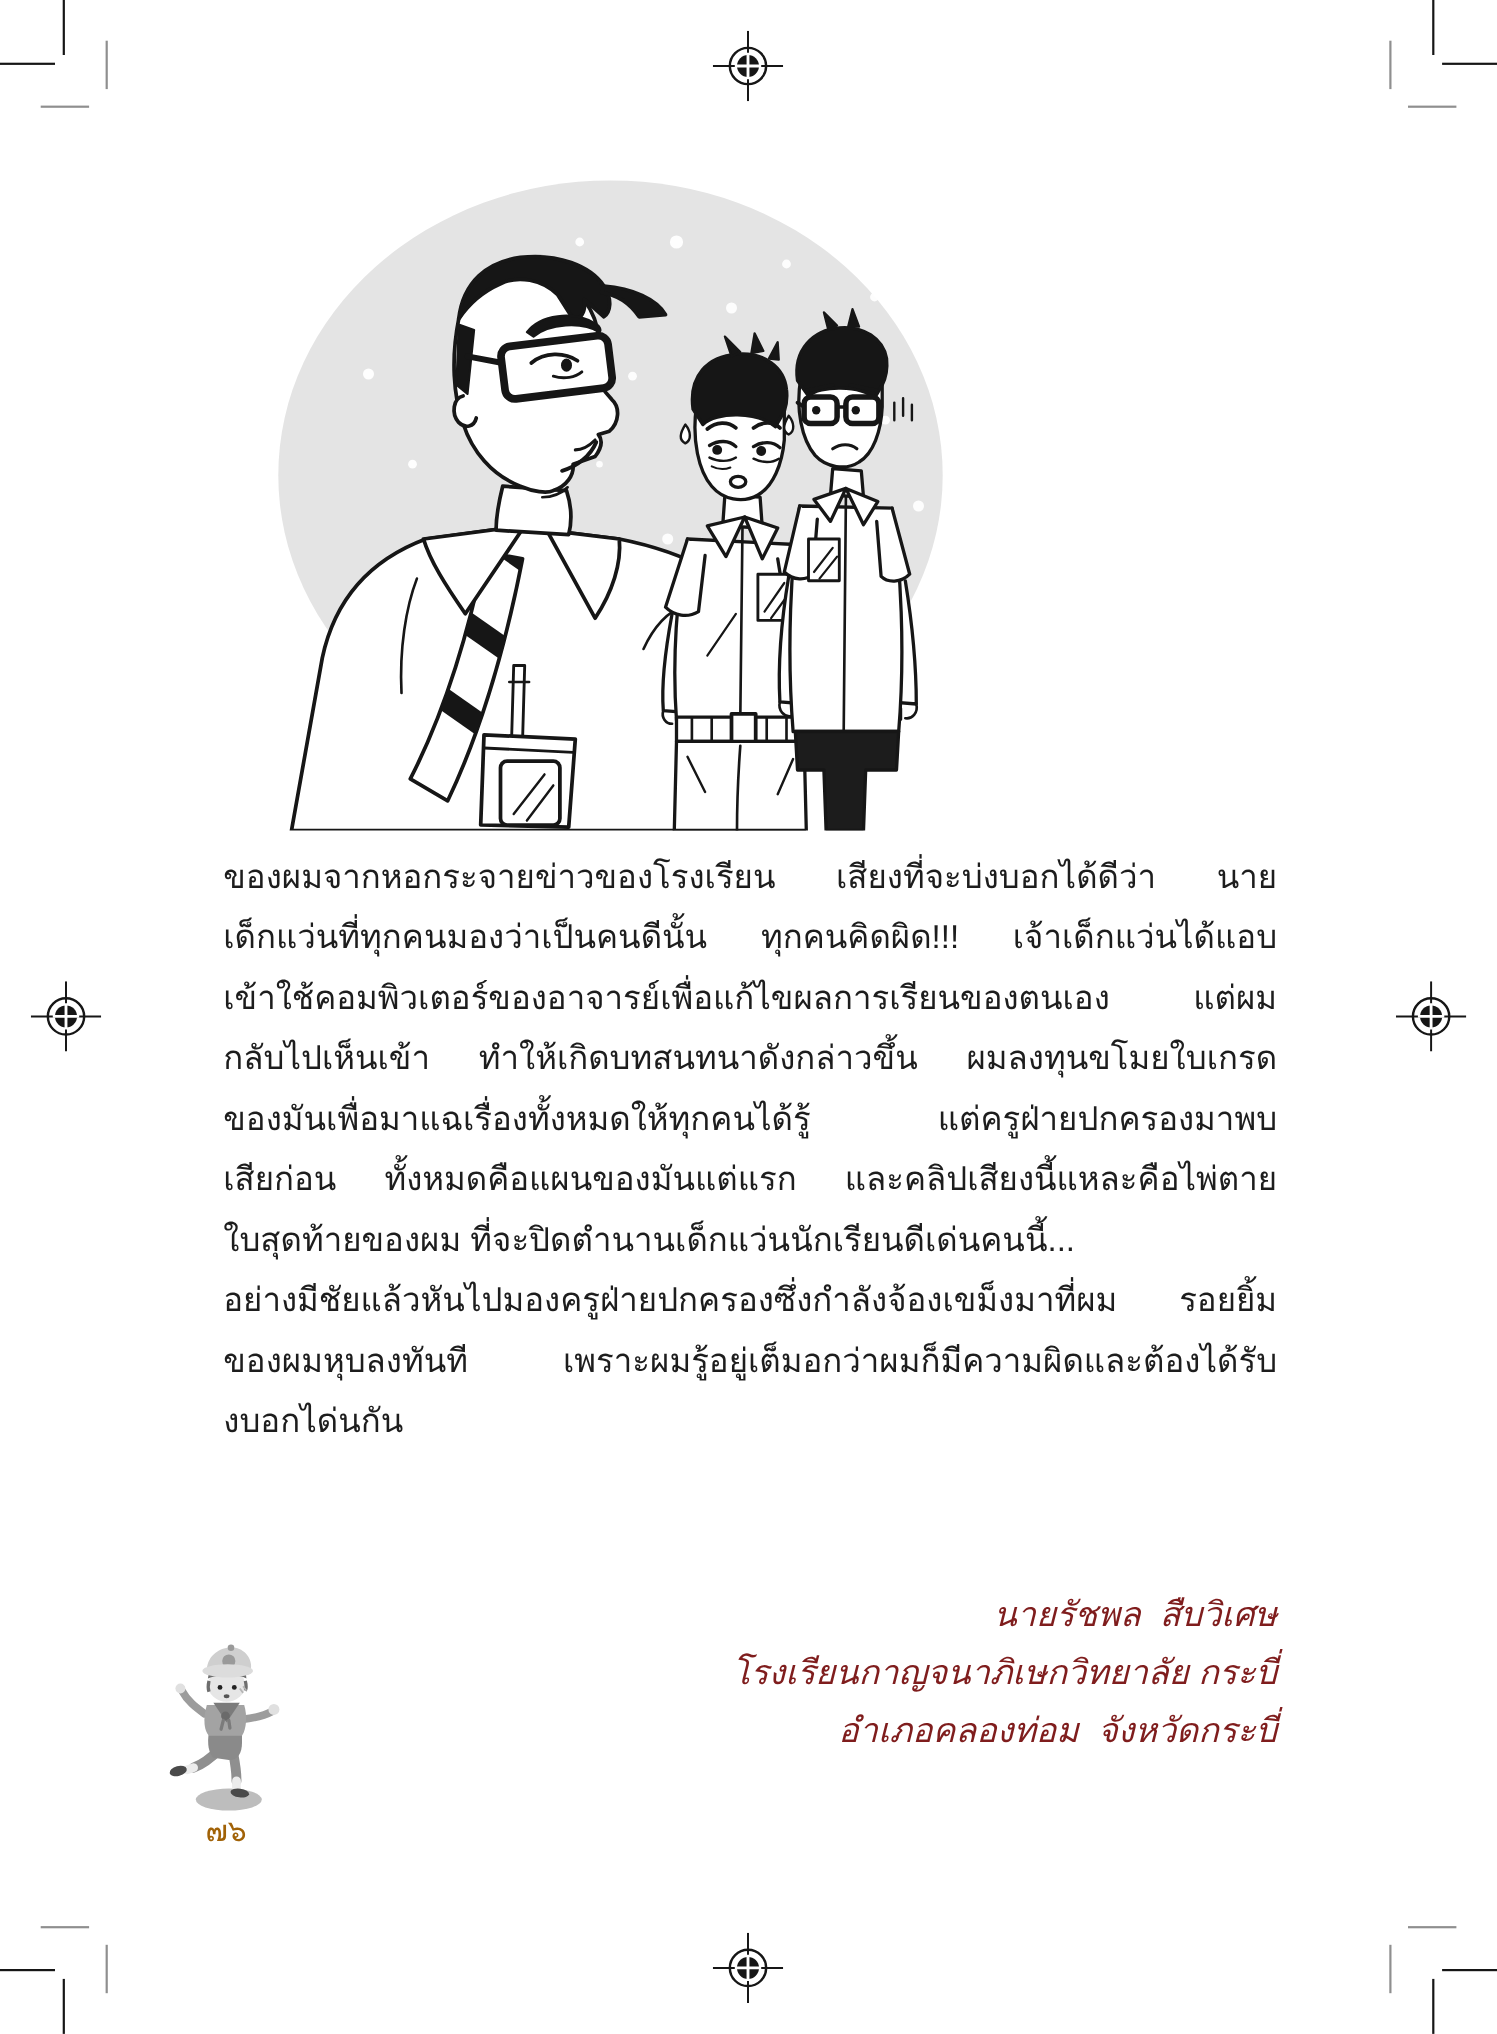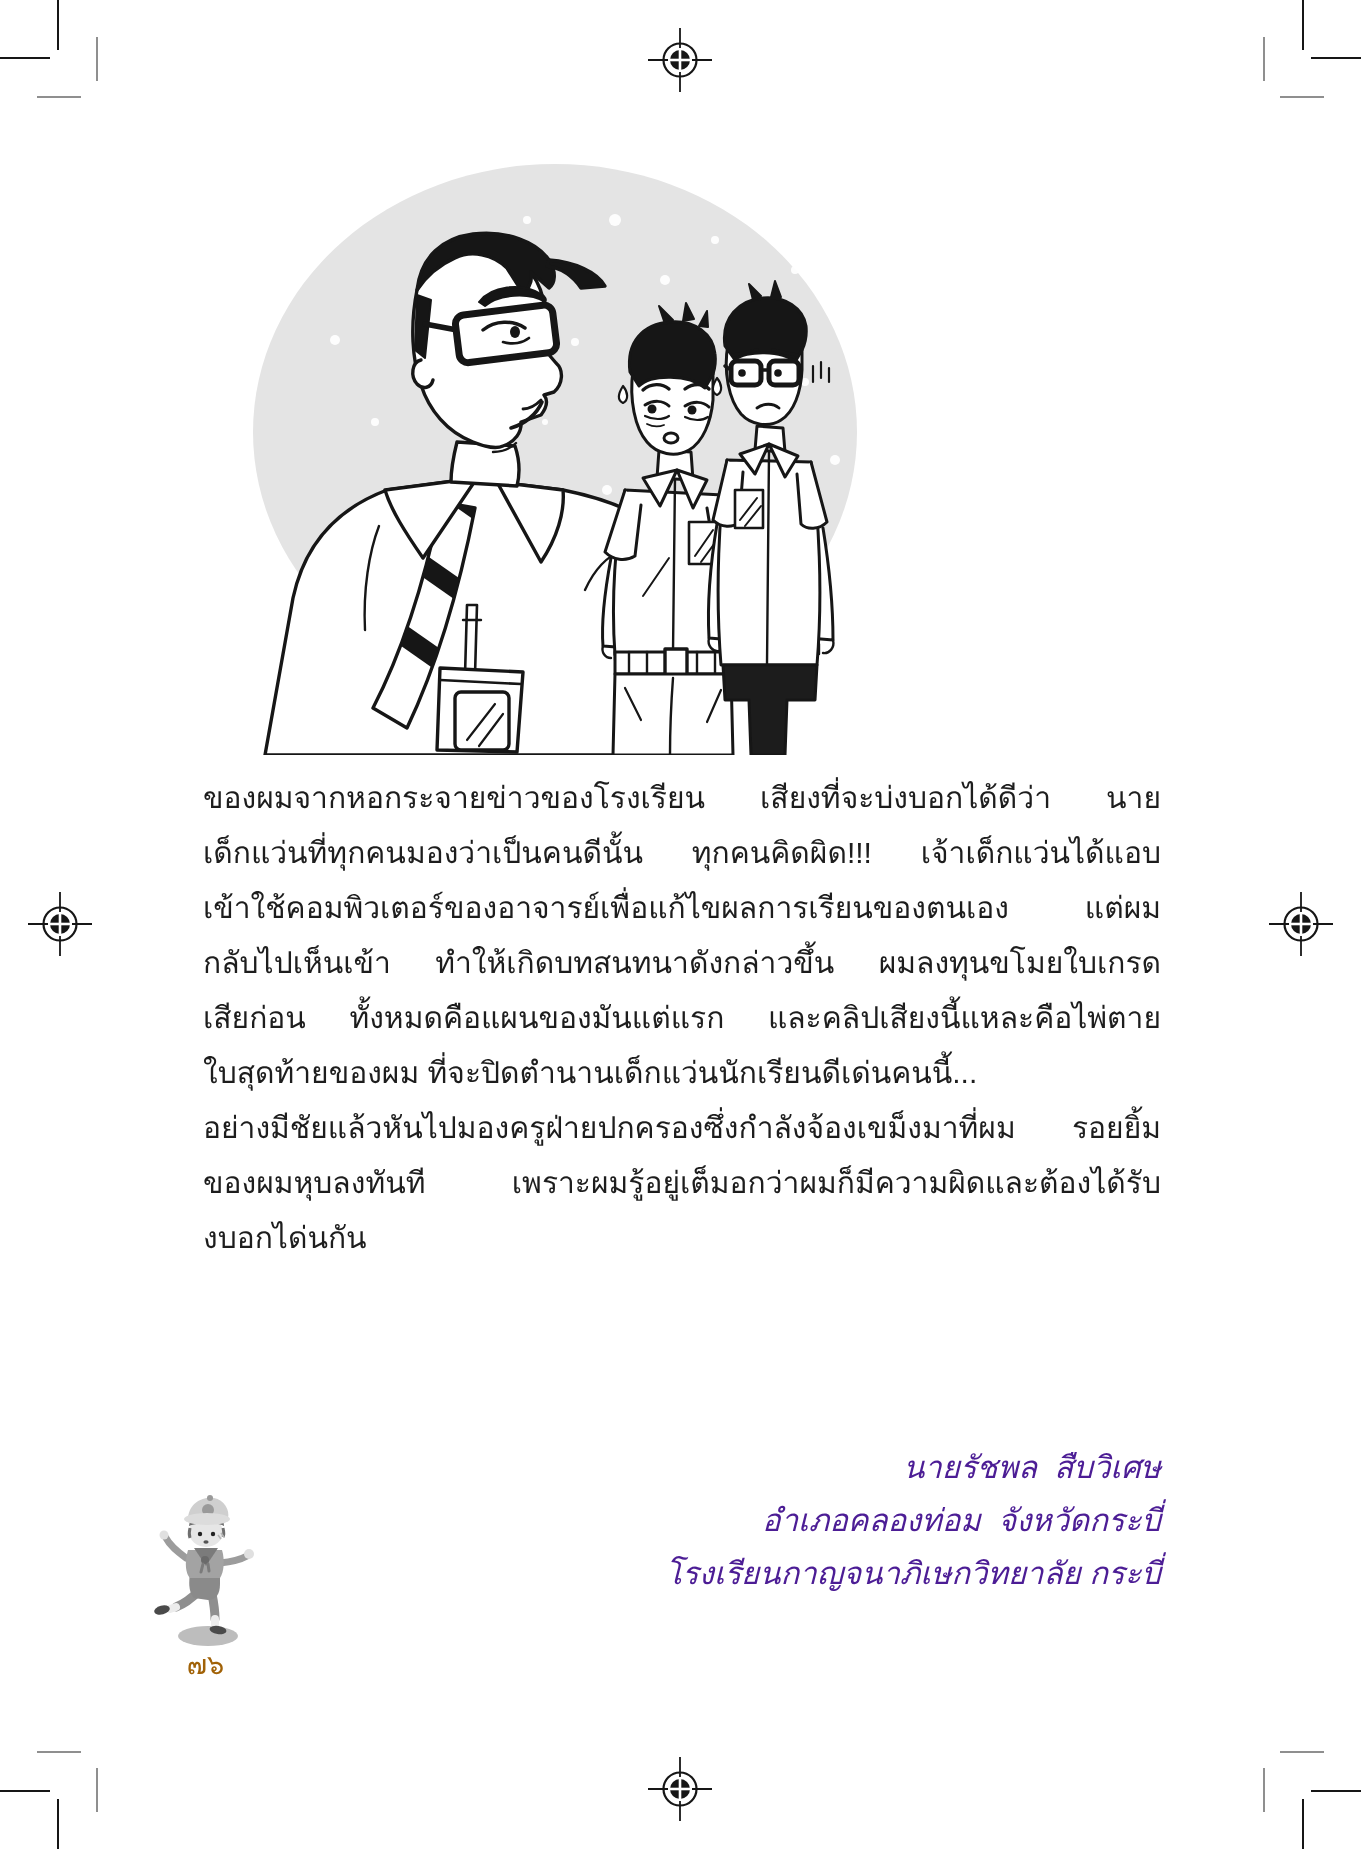--- a/index.html
+++ b/index.html
@@ -16,21 +16,21 @@
   .illustration{position:absolute;left:245px;top:160px;width:625px;height:595px;}
 
   
   .story{position:absolute;left:203px;top:770px;width:958px;font-size:30px;line-height:55px;color:#1d1d1d;}
   .story .line{height:55px;overflow:hidden;text-align:justify;text-align-last:justify;white-space:normal;}
   .story .line.plain{text-align:center;text-align-last:left;}
   .story .line.indent{padding-left:70px;}
 
   
   .attribution{position:absolute;left:203px;top:1441px;width:958px;text-align:right;
-               font-style:italic;font-size:31px;line-height:53px;color:#4c1d95;}
+               font-style:italic;font-size:31px;line-height:53px;color:#7f1d1d;}
   .attribution .attr-line{white-space:pre;}
 
   
   .mascot{position:absolute;left:148px;top:1488px;width:110px;height:170px;}
   .page-number{position:absolute;left:158px;top:1645px;width:95px;text-align:center;
                font-size:27px;color:#a16207;line-height:40px;}
 </style>
 </head>
 <body>
 
@@ -251,31 +251,32 @@
         <path d="M568 206 L568 222 M576 202 L576 218 M584 208 L584 222" fill="none" stroke-width="2.2"></path>
       </g>
     </svg>
   </div>
 
   <div class="story">
     <div class="line">ของผมจากหอกระจายข่าวของโรงเรียน เสียงที่จะบ่งบอกได้ดีว่า นาย</div>
     <div class="line">เด็กแว่นที่ทุกคนมองว่าเป็นคนดีนั้น ทุกคนคิดผิด!!! เจ้าเด็กแว่นได้แอบ</div>
     <div class="line">เข้าใช้คอมพิวเตอร์ของอาจารย์เพื่อแก้ไขผลการเรียนของตนเอง แต่ผม</div>
     <div class="line">กลับไปเห็นเข้า ทำให้เกิดบทสนทนาดังกล่าวขึ้น ผมลงทุนขโมยใบเกรด</div>
+    <div class="line">ของมันเพื่อมาแฉเรื่องทั้งหมดให้ทุกคนได้รู้ แต่ครูฝ่ายปกครองมาพบ</div>
     <div class="line">เสียก่อน ทั้งหมดคือแผนของมันแต่แรก และคลิปเสียงนี้แหละคือไพ่ตาย</div>
     <div class="line plain">ใบสุดท้ายของผม ที่จะปิดตำนานเด็กแว่นนักเรียนดีเด่นคนนี้...</div>
     <div class="line">อย่างมีชัยแล้วหันไปมองครูฝ่ายปกครองซึ่งกำลังจ้องเขม็งมาที่ผม รอยยิ้ม</div>
     <div class="line">ของผมหุบลงทันที เพราะผมรู้อยู่เต็มอกว่าผมก็มีความผิดและต้องได้รับ</div>
     <div class="line plain">งบอกได่นกัน</div>
   </div>
 
   <div class="attribution">
     <div class="attr-line">นายรัชพล  สืบวิเศษ</div>
+    <div class="attr-line">โรงเรียนกาญจนาภิเษกวิทยาลัย กระบี่</div>
     <div class="attr-line">อำเภอคลองท่อม  จังหวัดกระบี่</div>
-    <div class="attr-line">โรงเรียนกาญจนาภิเษกวิทยาลัย กระบี่</div>
   </div>
 
   <div class="mascot">
     <svg viewBox="0 0 110 170" width="110" height="170">
       <ellipse cx="60" cy="148" rx="30" ry="10" fill="#bdbdbd"></ellipse>
       <path d="M38 70 C30 64 22 58 18 50" stroke="#9c9c9c" stroke-width="7" stroke-linecap="round" fill="none"></path>
       <circle cx="16" cy="47" r="4.5" fill="#e0e0e0"></circle>
       <path d="M72 75 C82 74 92 72 99 68" stroke="#9c9c9c" stroke-width="7" stroke-linecap="round" fill="none"></path>
       <circle cx="101" cy="66" r="5" fill="#e0e0e0"></circle>
       <path d="M52 102 C44 110 36 116 28 119" stroke="#8f8f8f" stroke-width="9" stroke-linecap="round" fill="none"></path>

